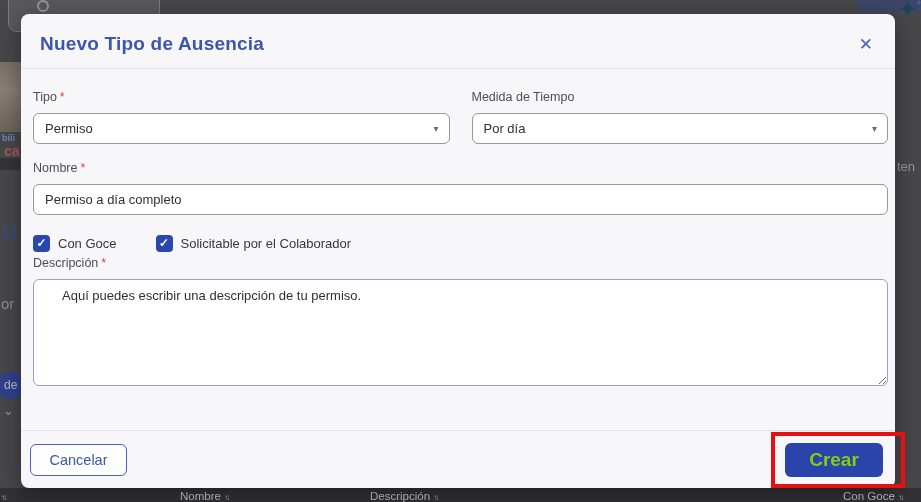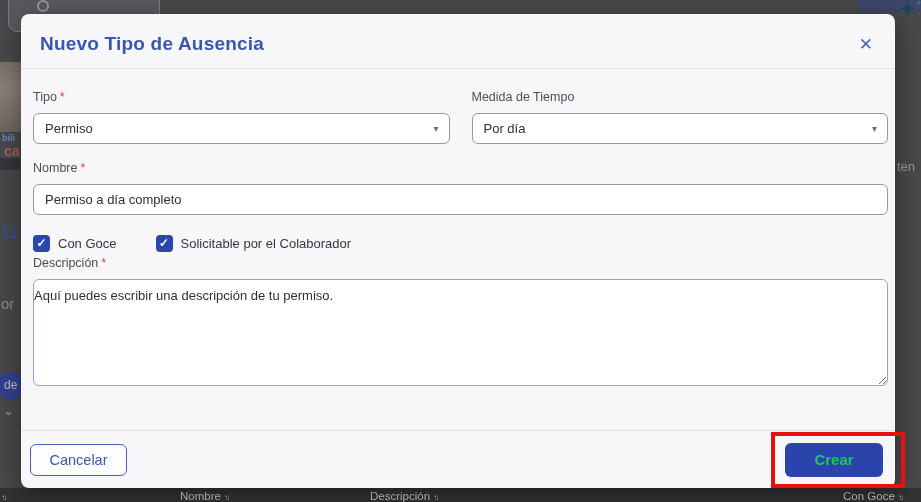--- a/index.html
+++ b/index.html
@@ -103,40 +103,40 @@
   .checkbox {
     width:17px; height:17px; background:#2947ae; border-radius:4px;
     color:#fff; font-size:12px; font-weight:bold; line-height:17px;
     text-align:center; flex:0 0 auto;
   }
   .check-label { font-size:13px; color:#36363c; margin-left:8px; }
   .desc-block { margin-top:4px; }
   .desc-area {
     width:100%; height:107px; margin-top:0;
     background:#fff; border:1px solid #98a2cc; border-radius:6px;
-    padding:8px 0; font-size:13px; color:#2f2f36;
+    padding:8px 28px; font-size:13px; color:#2f2f36;
     font-family:"Liberation Sans", sans-serif;
     resize:both; outline:none;
   }
   .modal-footer {
     position:absolute; left:0; right:0; bottom:0; height:58px;
     border-top:1px solid #e2e2e7;
     display:flex; align-items:center; justify-content:space-between;
     padding:0 3px 0 9px;
   }
   .btn-cancel {
     min-width:97px; height:32px; background:#fdfdfe;
     border:1px solid #4d60c0; border-radius:6px;
     color:#3b56b0; font-size:14.5px; cursor:pointer;
     font-family:"Liberation Sans", sans-serif;
   }
   .btn-create {
     min-width:98px; height:34px; background:#2a44ac;
     border:none; border-radius:6px;
-    color:#22c55e; font-size:15px; font-weight:bold; cursor:pointer;
+    color:#84cc16; font-size:19px; font-weight:bold; cursor:pointer;
     font-family:"Liberation Sans", sans-serif;
     margin-right:9px;
   }
   
   .annotation-rect {
     position:absolute; left:771px; top:432px; width:134px; height:56px;
     border:4px solid #e5100f; z-index:20; pointer-events:none;
   }
 </style>
 </head>

